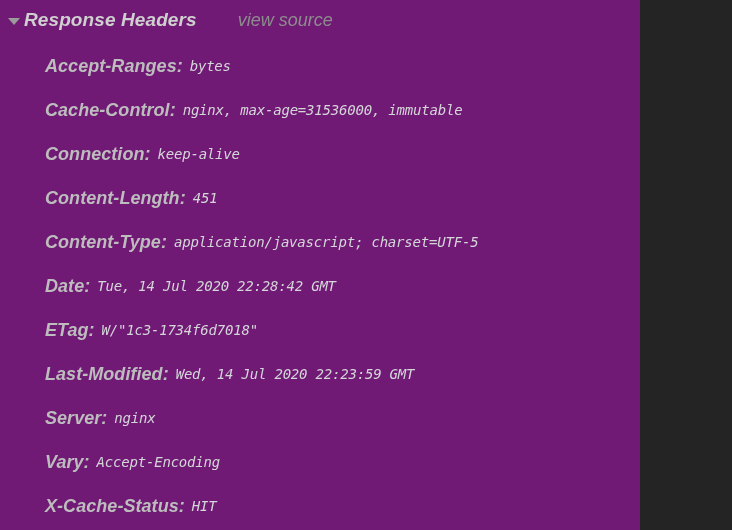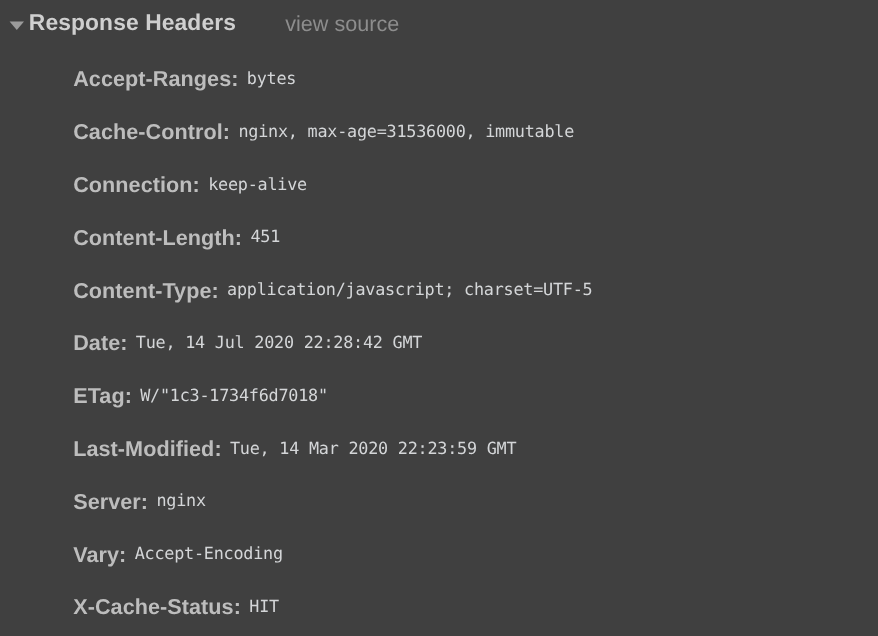--- a/index.html
+++ b/index.html
@@ -11,25 +11,26 @@
   body {
     width: 732px;
     height: 530px;
     background: #242424;
     font-family: "Liberation Sans", sans-serif;
     overflow: hidden;
     -webkit-font-smoothing: antialiased;
   }
 
   .panel {
-    width: 732px;
+    width: 640px;
     height: 530px;
-    background: #404040;
+    background: #701a75;
     box-sizing: border-box;
     position: relative;
+    font-style: italic;
   }
 
   
   .section-header {
     display: flex;
     align-items: center;
     height: 40px;
     padding-left: 7px;
     box-sizing: border-box;
   }
@@ -84,21 +85,20 @@
     box-sizing: border-box;
     white-space: nowrap;
   }
 
   .header-name {
     font-family: "Liberation Sans", sans-serif;
     font-size: 18px;
     font-weight: bold;
     color: #bdbdbd;
     letter-spacing: 0.05px;
-    margin-left: 16px;
   }
 
   .header-colon {
     font-family: "Liberation Sans", sans-serif;
     font-size: 18px;
     font-weight: bold;
     color: #bdbdbd;
     margin-right: 7px;
   }
 
@@ -152,21 +152,21 @@
         <span class="header-value">Tue, 14 Jul 2020 22:28:42 GMT</span>
       </div>
       <div class="header-row">
         <span class="header-name">ETag</span>
         <span class="header-colon">:</span>
         <span class="header-value">W/"1c3-1734f6d7018"</span>
       </div>
       <div class="header-row">
         <span class="header-name">Last-Modified</span>
         <span class="header-colon">:</span>
-        <span class="header-value">Tue, 14 Mar 2020 22:23:59 GMT</span>
+        <span class="header-value">Wed, 14 Jul 2020 22:23:59 GMT</span>
       </div>
       <div class="header-row">
         <span class="header-name">Server</span>
         <span class="header-colon">:</span>
         <span class="header-value">nginx</span>
       </div>
       <div class="header-row">
         <span class="header-name">Vary</span>
         <span class="header-colon">:</span>
         <span class="header-value">Accept-Encoding</span>

